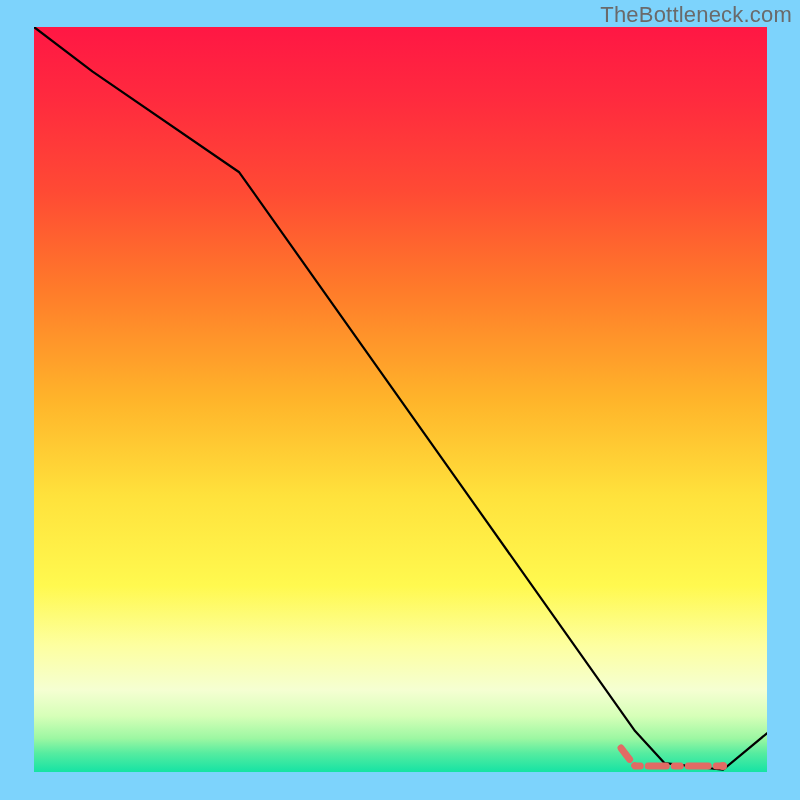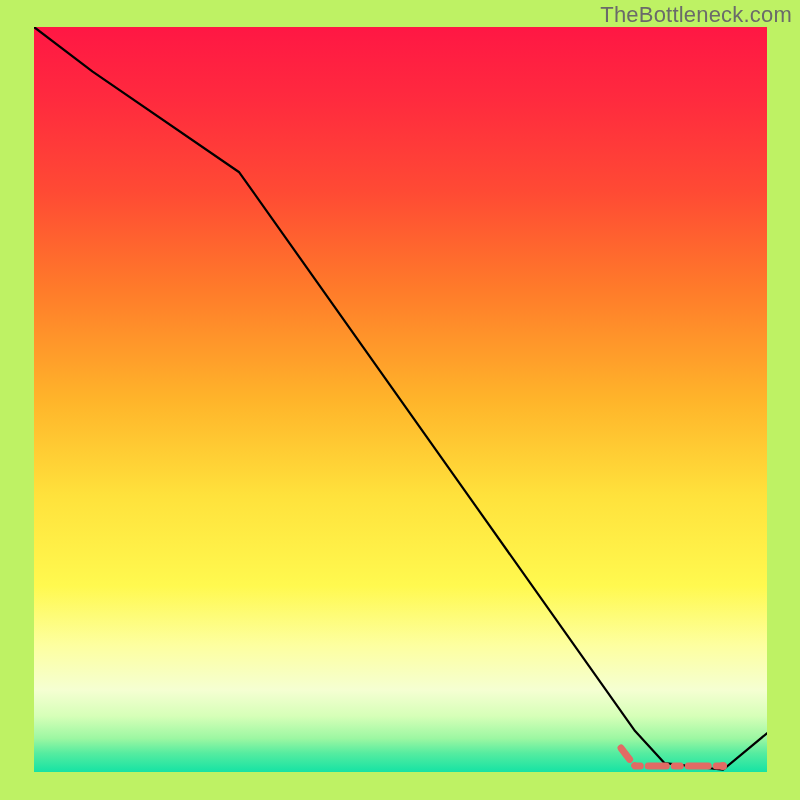--- a/index.html
+++ b/index.html
@@ -8,21 +8,21 @@
     width: 800px;
     height: 800px;
     background: #000;
     overflow: hidden;
     font-family: Arial, Helvetica, sans-serif;
   }
   .stage {
     position: relative;
     width: 800px;
     height: 800px;
-    background: #bef264;
+    background: #7dd3fc;
   }
   
   .panel {
     position: absolute;
     box-sizing: border-box;
   }
   .gradient {
     position: absolute;
     left: 0; top: 0; width: 100%; height: 100%;
   }

